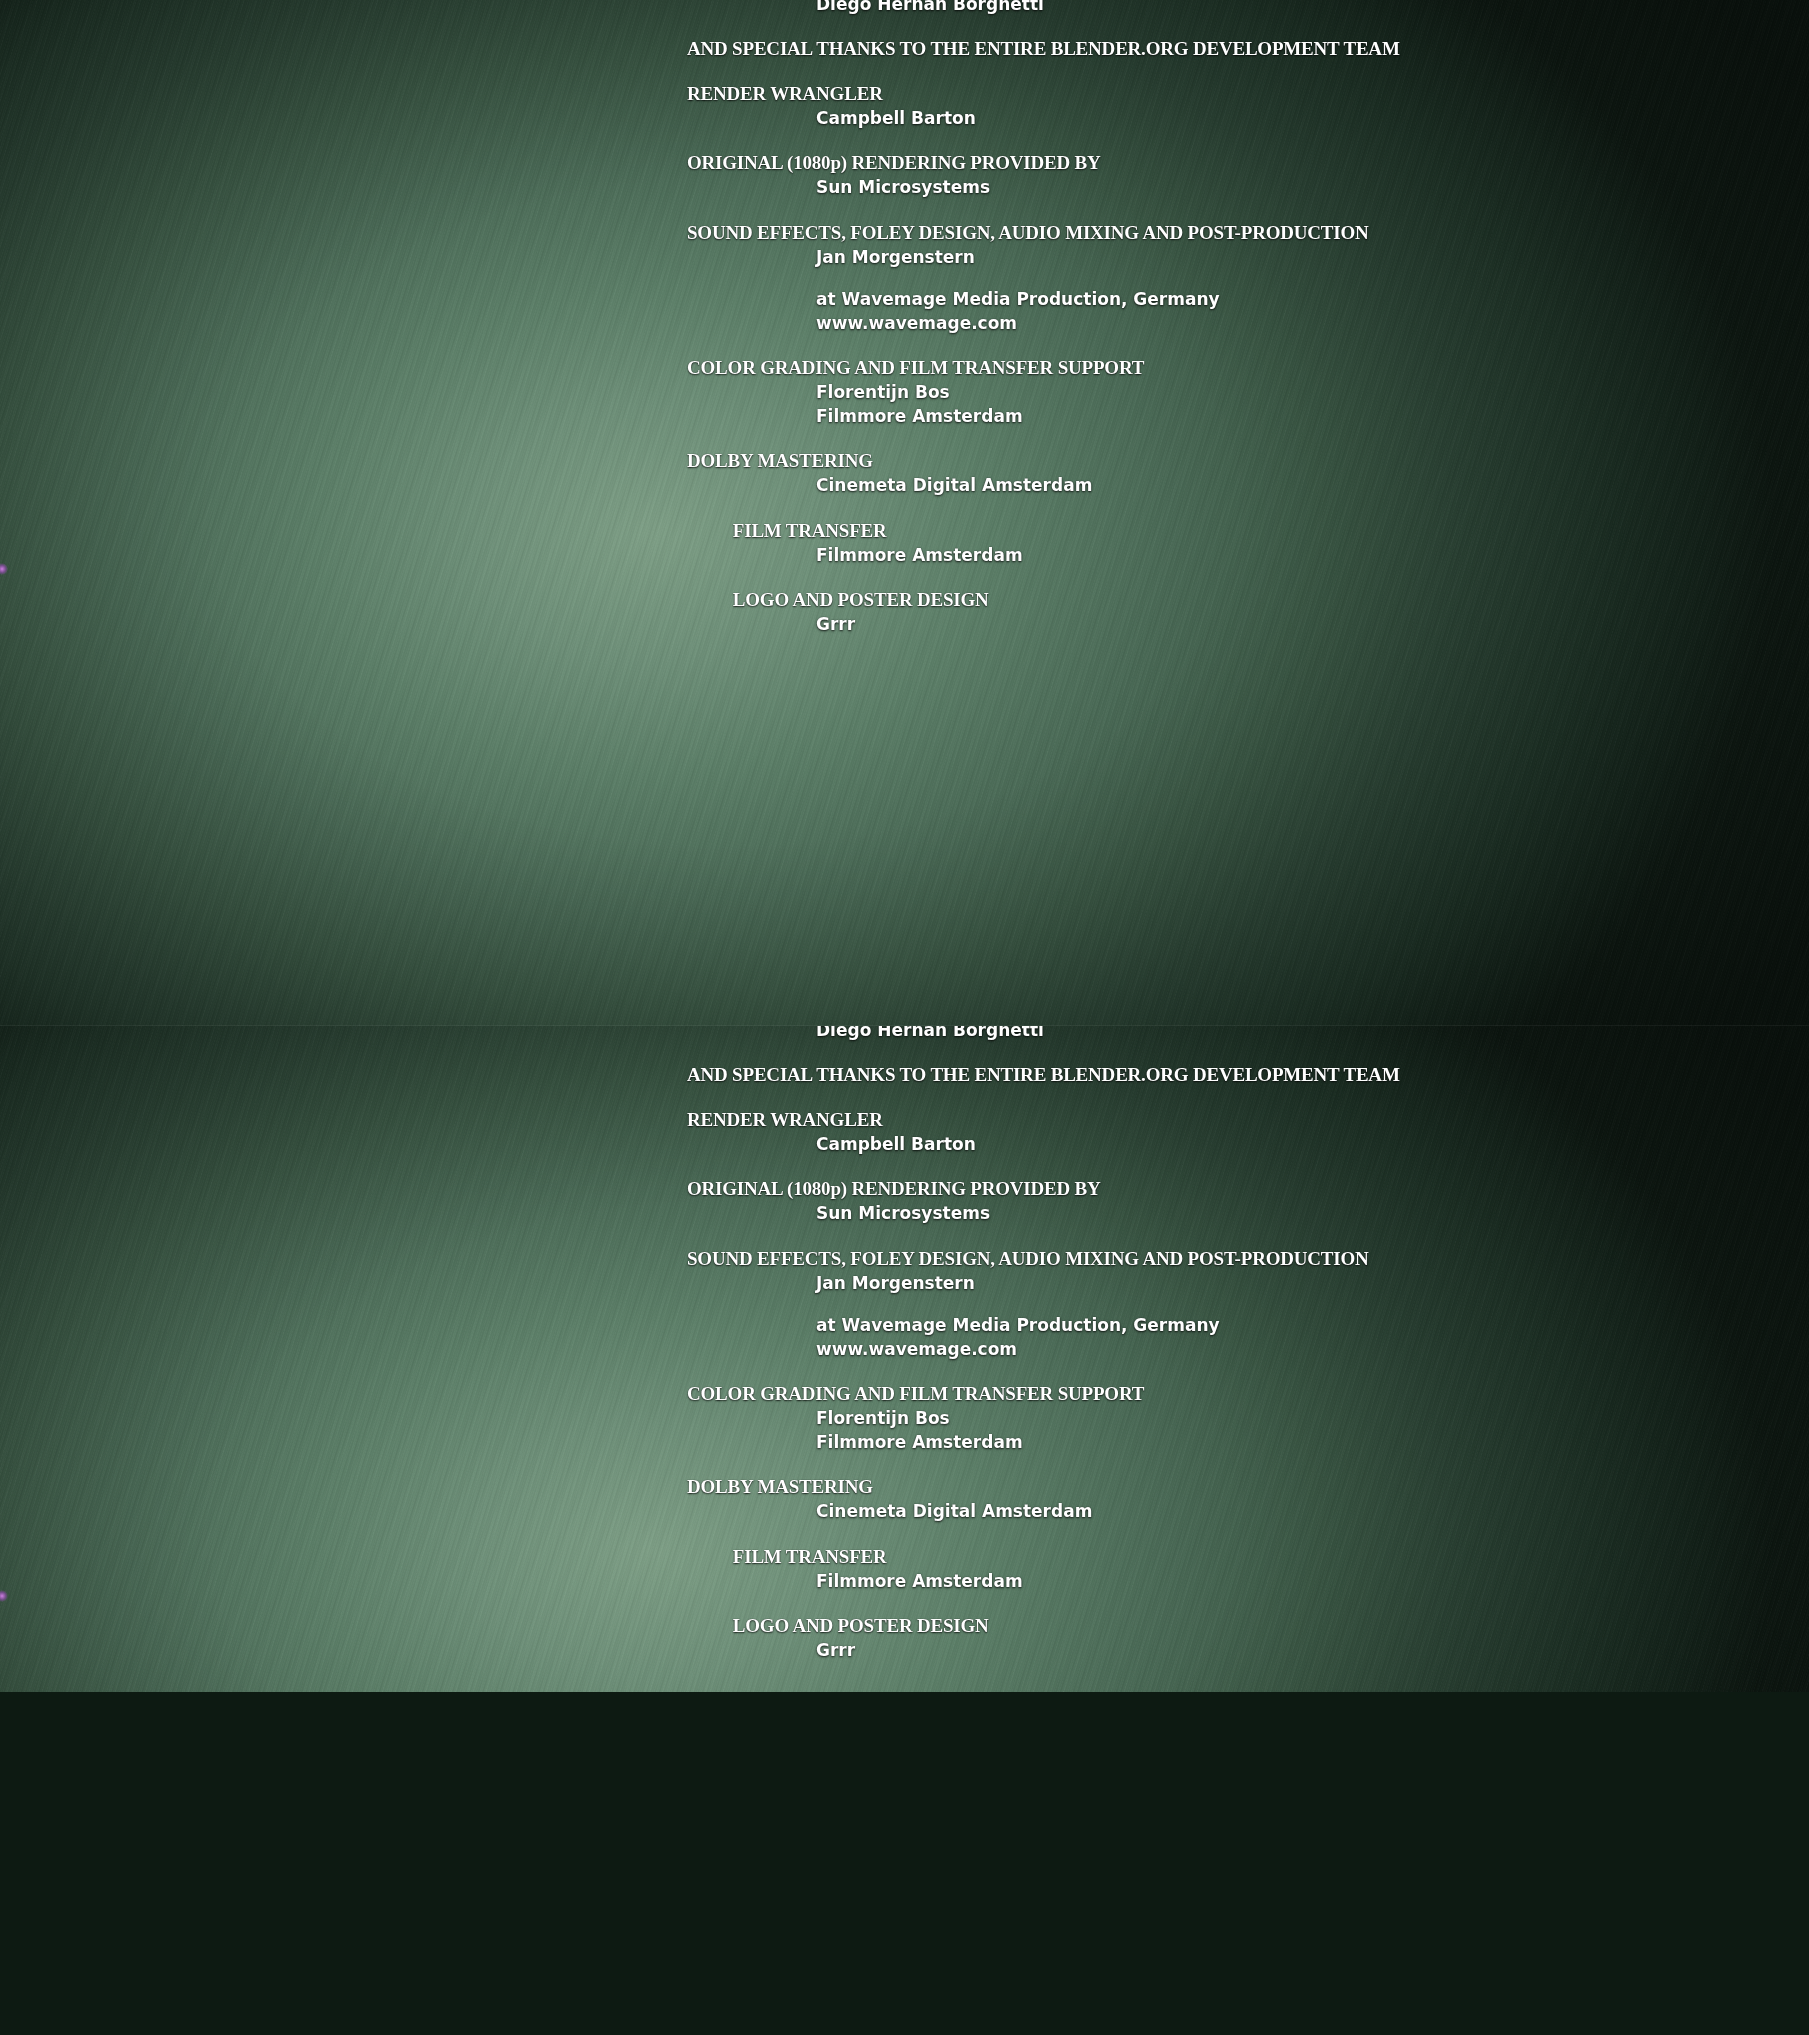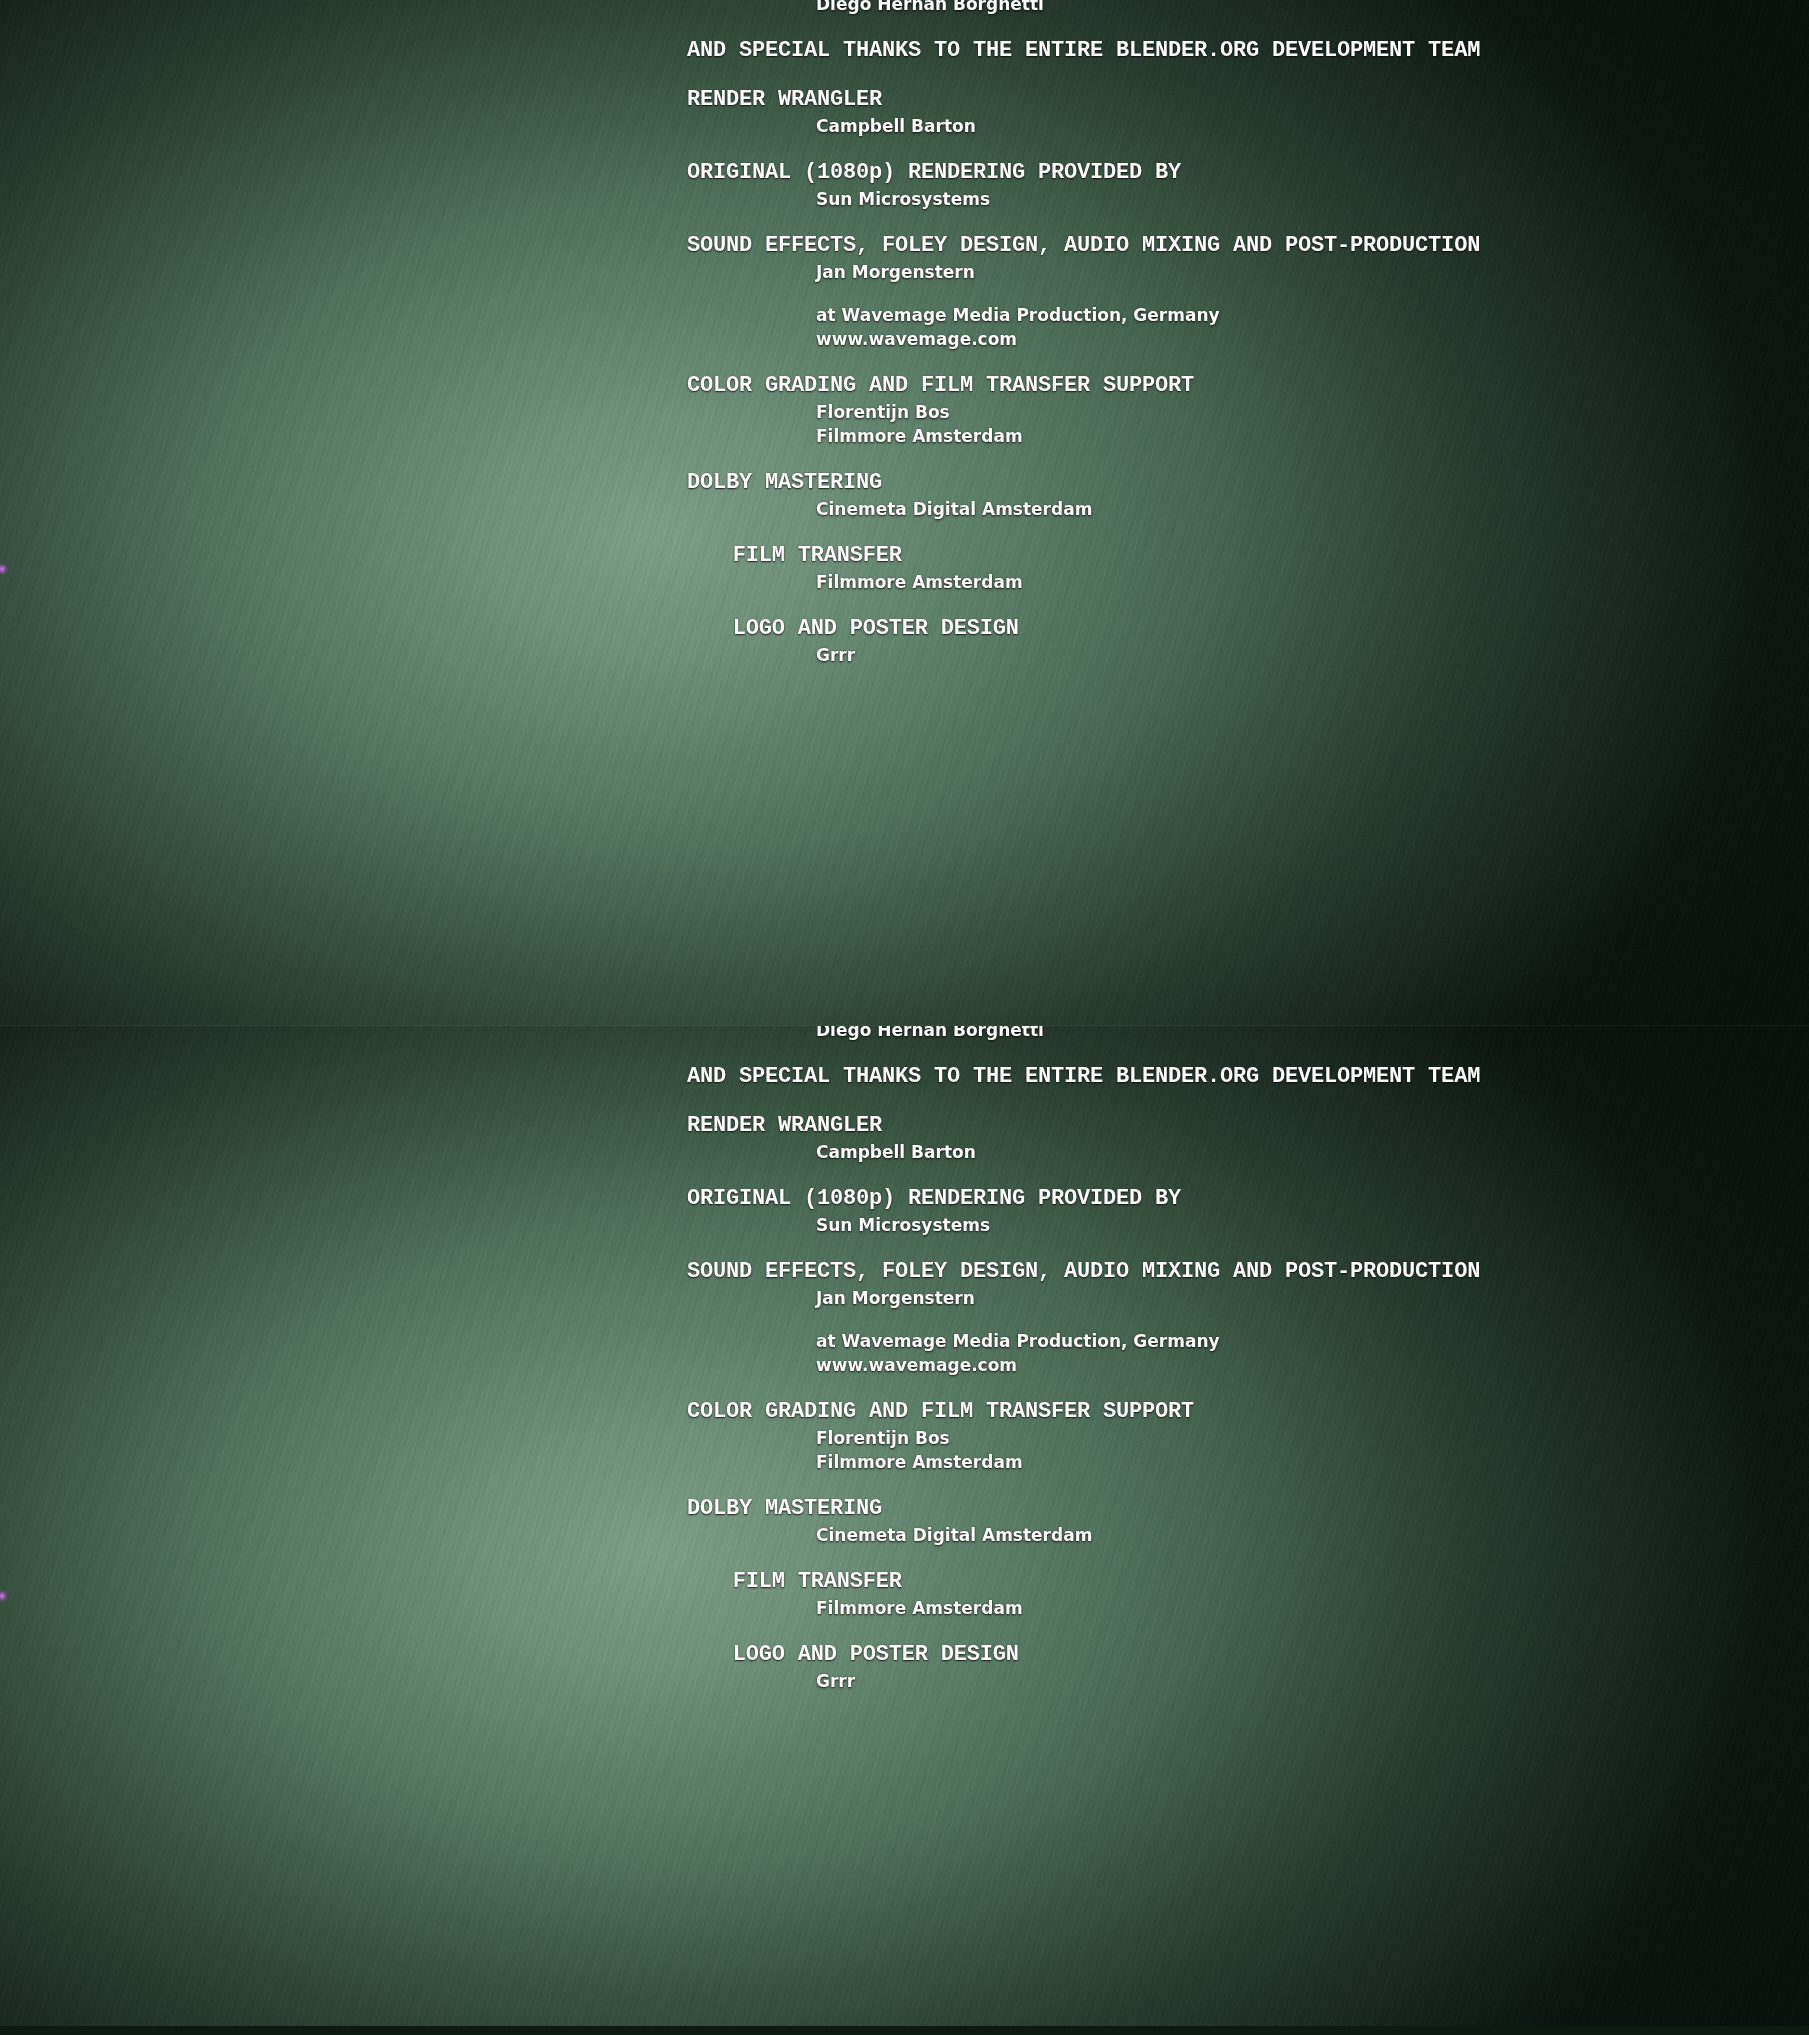--- a/index.html
+++ b/index.html
@@ -11,21 +11,21 @@
     width: 1809px;
     height: 2035px;
     overflow: hidden;
     font-family: "DejaVu Sans", sans-serif;
   }
 
   
   #stage {
     position: relative;
     width: 1809px;
-    height: 2026px;
+    height: 1692px;
     overflow: hidden;
   }
 
   .frame {
     position: absolute;
     left: 0;
     width: 1809px;
     overflow: hidden;
   }
 
@@ -95,23 +95,23 @@
   .credits {
     position: absolute;
     left: 687px;
     width: 905px;
     color: #ffffff;
   }
   .entry {
     margin-bottom: 20px;
   }
   .heading {
-    font-family: Liberation Mono, monospace;
+    font-family: Liberation Serif, serif;
     font-weight: 700;
-    font-size: 22px;
+    font-size: 19px;
     letter-spacing: -0.2px;
     line-height: 1.32;
     color: #ffffff;
     text-shadow: 0 0.9px 1.8px rgba(0,0,0,0.75), 0 0 0.9px rgba(0,0,0,0.6);
     white-space: nowrap;
   }
   .heading.indent-1 { padding-left: 1.8px; margin-left: 44px; }
   .name {
     font-family: "DejaVu Sans", sans-serif;
     font-weight: 700;

